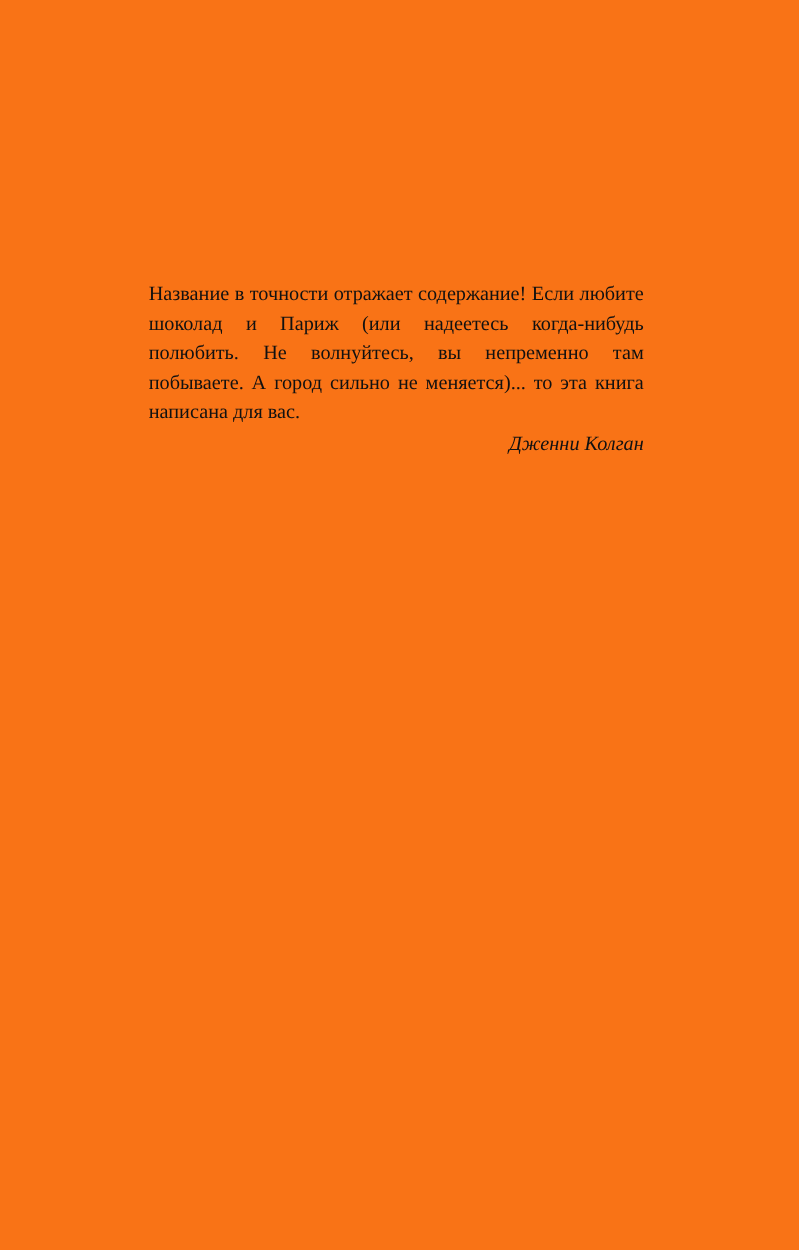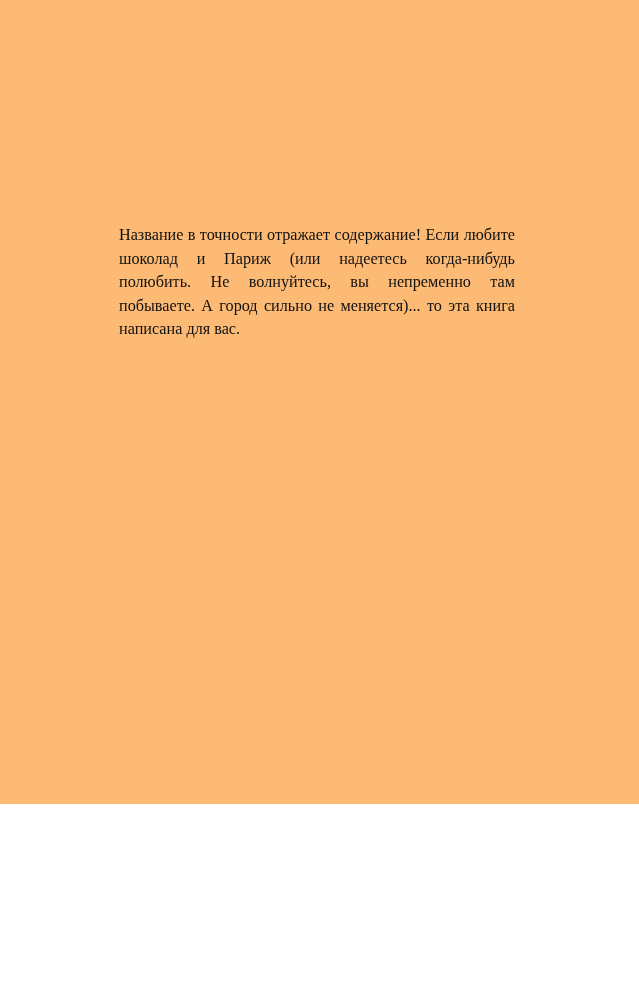--- a/index.html
+++ b/index.html
@@ -13,22 +13,22 @@
     font-family: "Liberation Serif", serif;
     color: #1a1a1a;
     position: relative;
     overflow: hidden;
   }
   .page {
     position: absolute;
     left: 0;
     top: 0;
     width: 639px;
-    height: 804px;
-    background: #fdba74;
+    height: 1000px;
+    background: #f97316;
   }
   .epigraph-block {
     position: absolute;
     left: 119px;
     top: 224px;
     width: 396px;
   }
   .epigraph-text {
     font-family: "Liberation Serif", serif;
     font-size: 16.2px;
@@ -50,15 +50,16 @@
     padding-top: 2px;
   }
 </style>
 </head>
 <body>
 
 <div class="page">
 
   <div class="epigraph-block">
     <p class="epigraph-text">Название в точности отражает содержание! Если любите шоколад и Париж (или надеетесь когда-нибудь полюбить. Не волнуйтесь, вы непременно там побываете. А город сильно не меняется)... то эта книга написана для вас.</p>
+    <p class="epigraph-attribution">Дженни Колган</p>
   </div>
 
 </div>
 
 </body></html>

